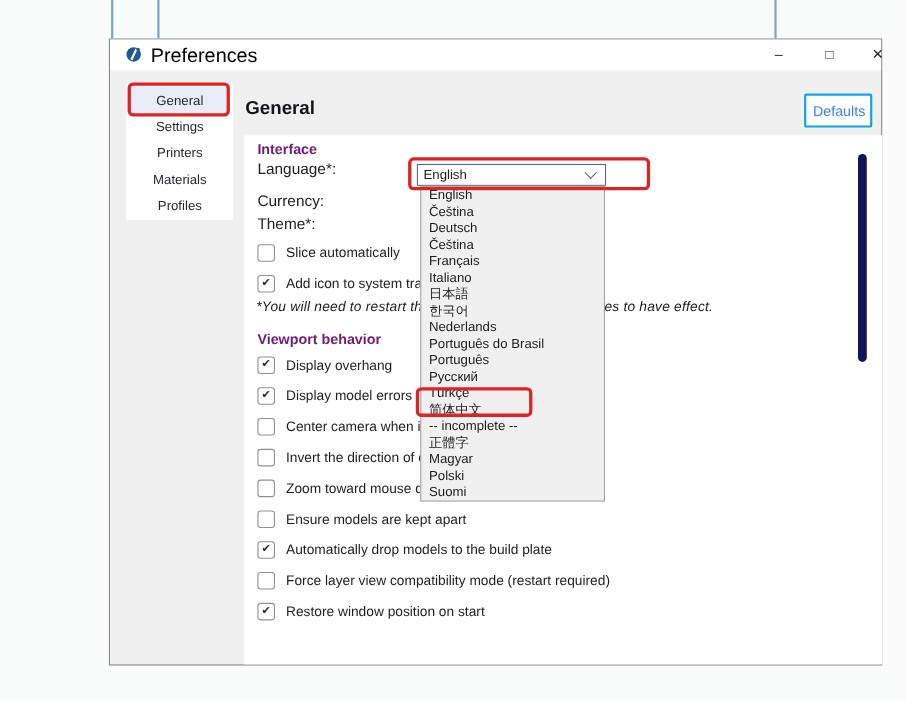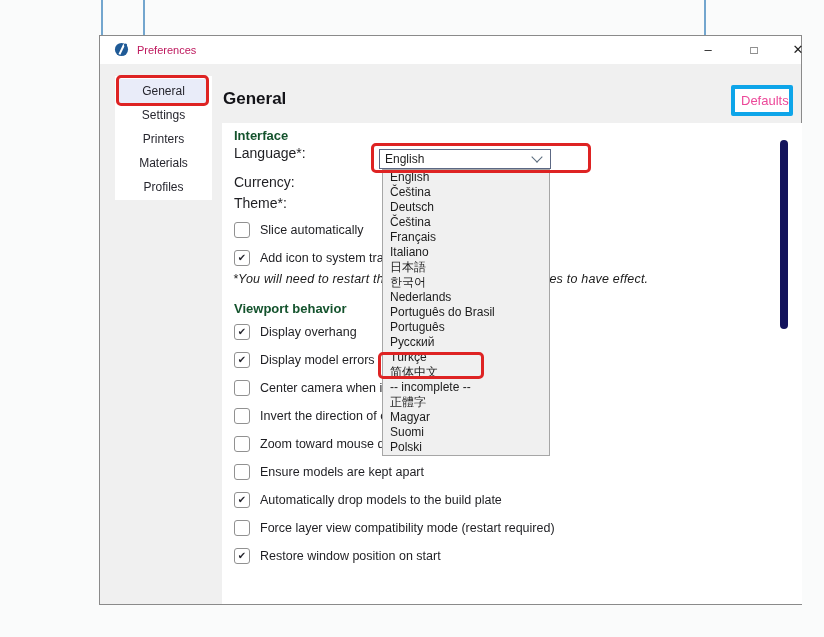--- a/index.html
+++ b/index.html
@@ -8,41 +8,41 @@
 
   
   .bg-line{position:absolute;top:0;width:2px;background:#5a97c5;opacity:.85;}
 
   
   .pref-window{position:absolute;left:99px;top:35px;width:703px;height:570px;
     background:#f0f0f0;border:1px solid #8a8a8a;box-sizing:border-box;}
 
   .titlebar{position:absolute;left:0;top:0;width:100%;height:28px;background:#ffffff;}
   .app-icon{position:absolute;left:14px;top:6px;width:15px;height:15px;}
-  .win-title{position:absolute;left:37px;top:0;line-height:28px;font-size:11px;color:#be185d;}
+  .win-title{position:absolute;left:37px;top:0;line-height:28px;font-size:18px;color:#000000;}
   .win-ctl{position:absolute;top:0;width:30px;height:28px;text-align:center;line-height:28px;
     font-size:13px;color:#222;cursor:default;}
   .ctl-min{left:593px;} .ctl-max{left:639px;font-size:12px;} .ctl-close{left:683px;}
 
   
   .sidebar{position:absolute;left:15px;top:40px;width:97px;height:124px;background:#ffffff;padding-top:3px;box-sizing:border-box;}
   .side-item{height:24px;display:flex;align-items:center;justify-content:center;
     font-size:12px;color:#26262e;margin:0 4px;border-radius:2px;}
   .side-item.selected{background:#e9ecf9;}
 
   .page-title{position:absolute;left:123px;top:53px;font-size:17px;font-weight:bold;color:#141419;}
   .defaults-btn{position:absolute;left:631px;top:49px;width:62px;height:31px;background:#ffffff;
-    border:4px solid #0ea5e9;border-radius:2px;color:#ec4899;font-size:13px;
+    border:2px solid #0ea5e9;border-radius:2px;color:#3b82f6;font-size:13px;
     font-family:inherit;cursor:pointer;}
 
   
   .content-panel{position:absolute;left:122px;top:87px;width:580px;height:481px;background:#ffffff;}
   .content-clip{position:absolute;left:122px;top:87px;width:580px;height:466px;overflow:hidden;}
 
-  .sec-h{position:absolute;left:12px;font-size:13px;font-weight:bold;color:#14532d;}
+  .sec-h{position:absolute;left:12px;font-size:13px;font-weight:bold;color:#701a75;}
   .sec-interface{top:5px;}
   .sec-viewport{top:178px;}
   .form-label{position:absolute;left:12px;font-size:14px;color:#1e1e22;height:16px;}
   .lbl-language{top:22px;} .lbl-currency{top:51px;text-align:right;} .lbl-theme{top:72px;}
 
   .chk-group{position:absolute;left:12px;right:0;}
   .grp-top{top:93px;} .grp-vp{top:195px;}
   .chk-row{height:28px;display:flex;align-items:center;}
   .cb{width:14px;height:14px;background:#fff;border:1px solid #919191;border-radius:3px;
     display:inline-flex;align-items:center;justify-content:center;flex:0 0 auto;}
@@ -237,24 +237,24 @@
         <div class="opt">
           <span>-- incomplete --</span>
         </div>
         <div class="opt">
           <span>正體字</span>
         </div>
         <div class="opt">
           <span>Magyar</span>
         </div>
         <div class="opt">
+          <span>Polski</span>
+        </div>
+        <div class="opt">
           <span>Suomi</span>
-        </div>
-        <div class="opt">
-          <span>Polski</span>
         </div>
       </div>
 
     <div class="scrollthumb"></div>
 
     <div class="redbox r1"></div>
     <div class="redbox r2"></div>
     <div class="redbox r3"></div>
 
   </div>

